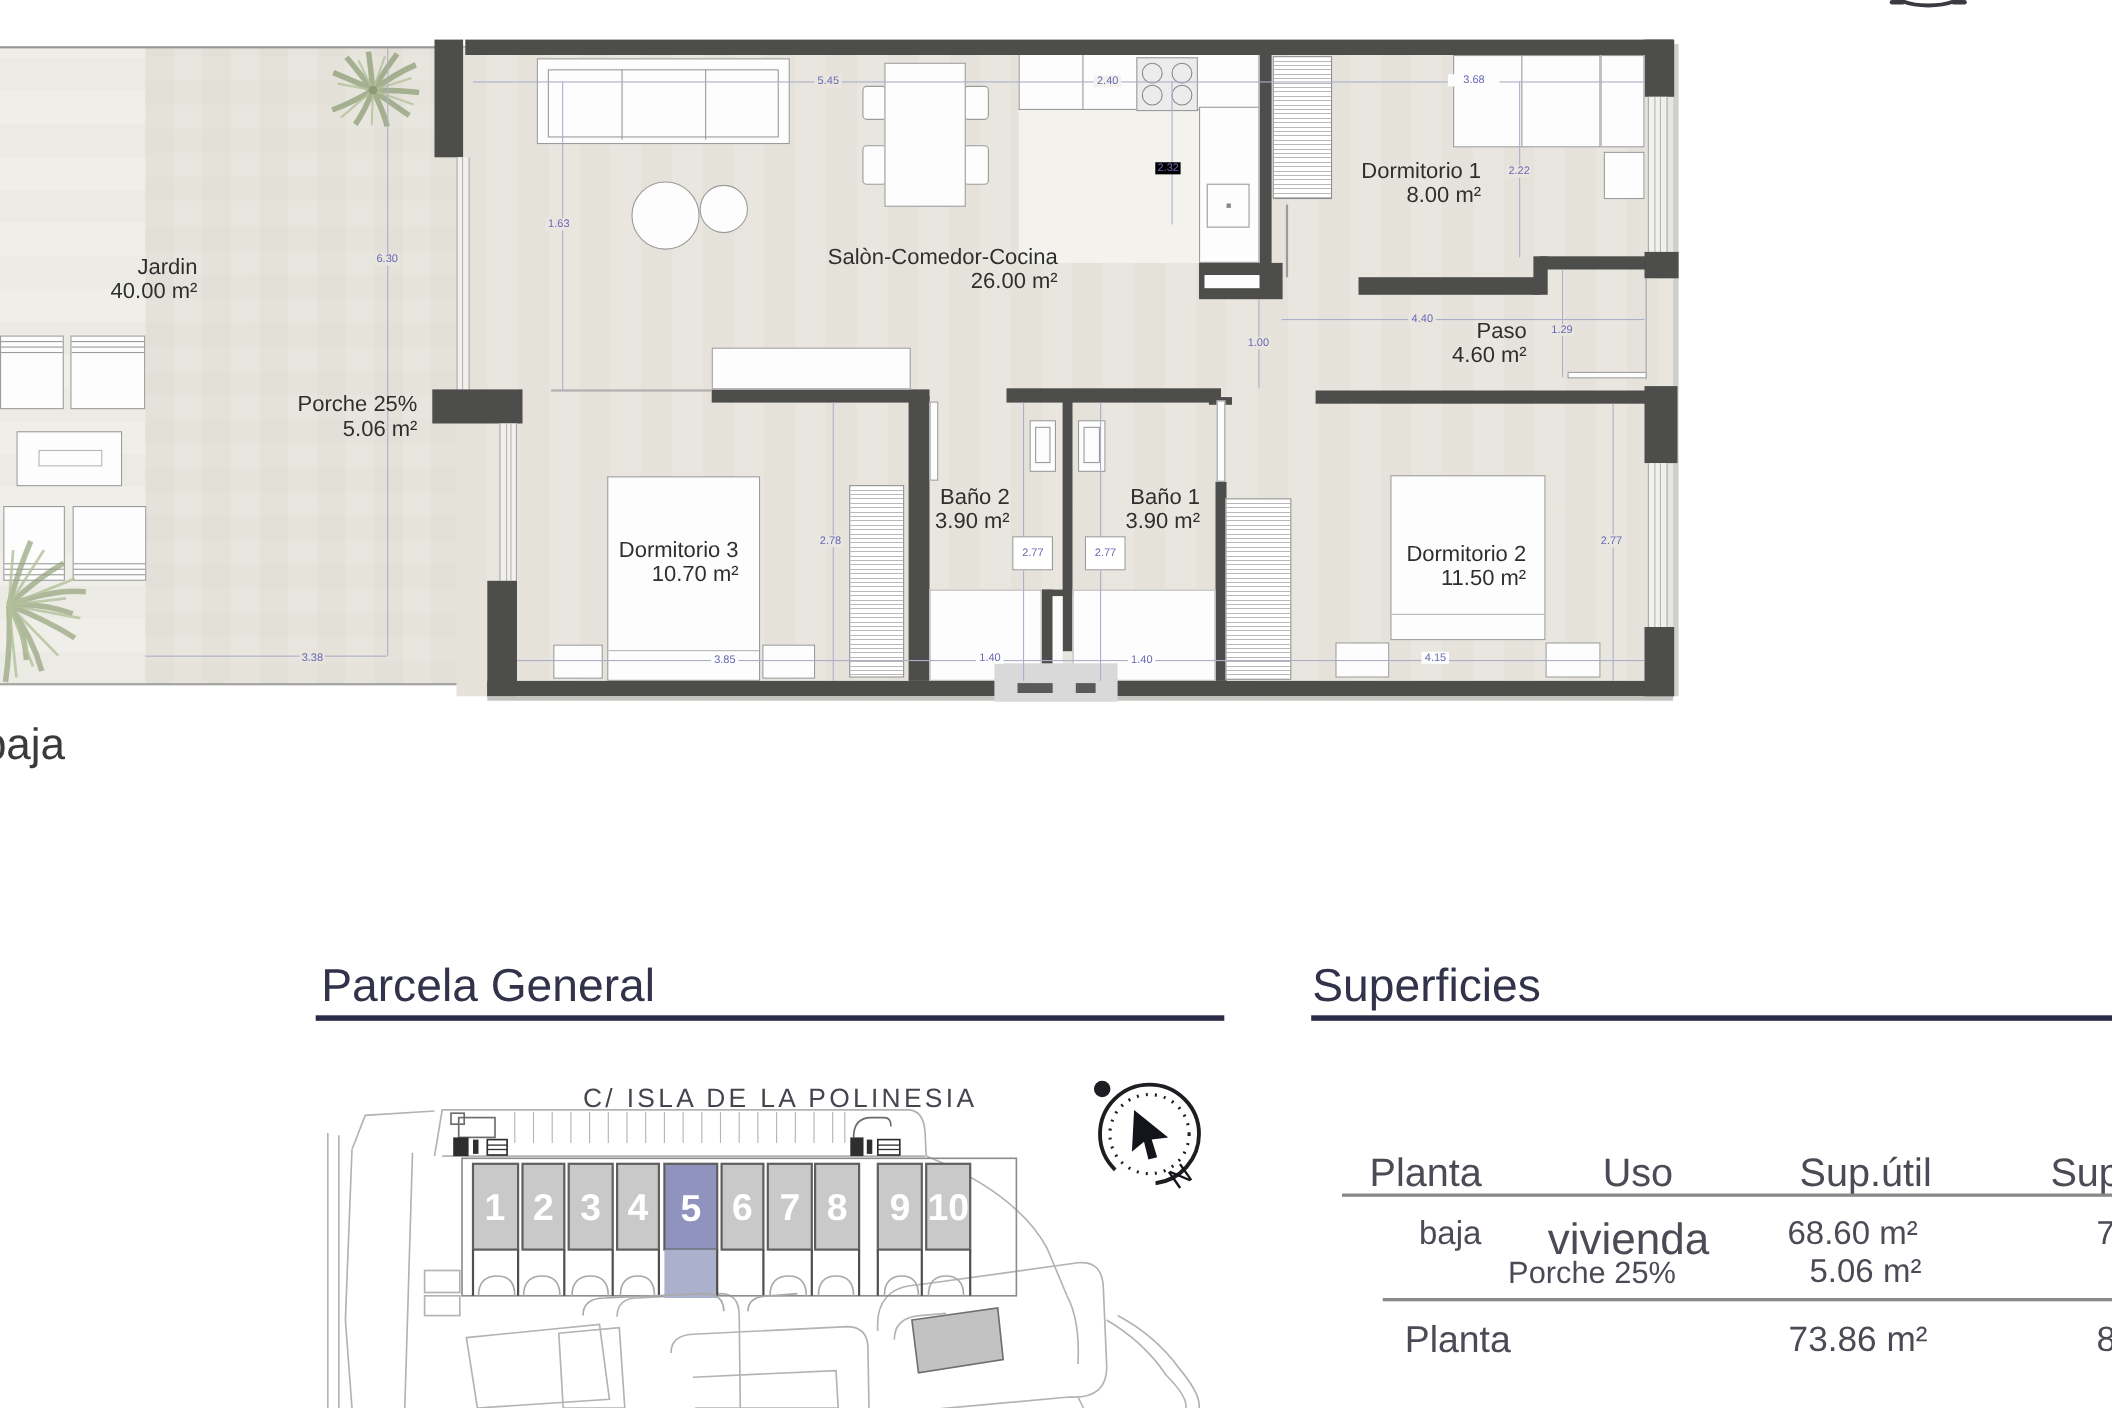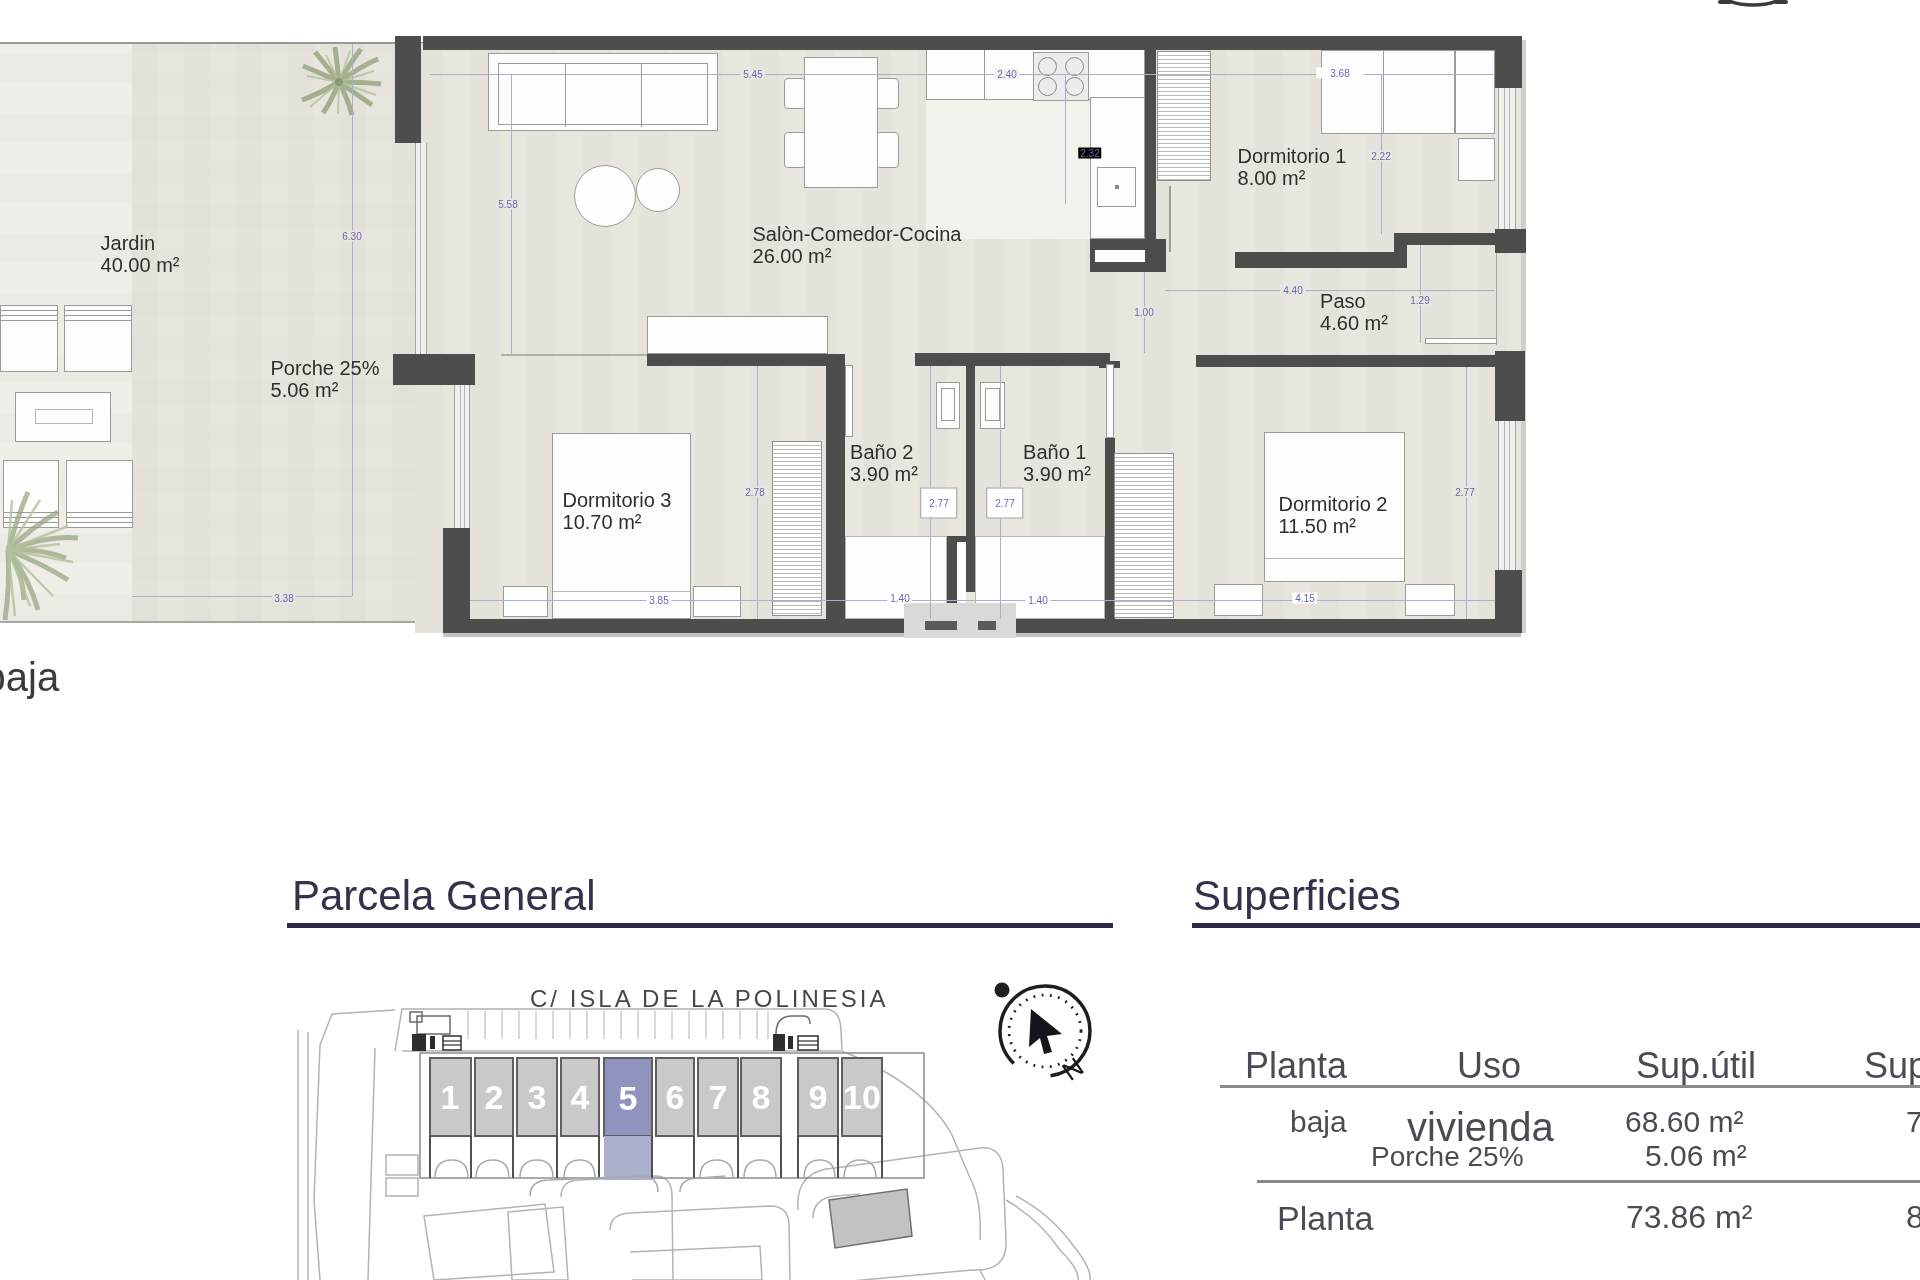--- a/index.html
+++ b/index.html
@@ -5,21 +5,21 @@
   html,body{margin:0;padding:0;background:#fff;}
   #page{position:relative;width:1920px;height:1280px;background:#ffffff;overflow:hidden;
         font-family:"Liberation Sans", sans-serif;}
   .abs{position:absolute;}
   .wall{position:absolute;background:#4d4d4b;}
   .furn{position:absolute;background:#fdfdfd;border:1px solid #9b9b9b;box-sizing:border-box;}
   .hatch{position:absolute;background:#fff repeating-linear-gradient(180deg,#fff 0 3px,#b9b9b9 3px 4px);border:1px solid #8f8f8f;box-sizing:border-box;}
   .dimh{position:absolute;height:1px;background:#abafc9;}
   .dimv{position:absolute;width:1px;background:#abafc9;}
   .dimlab{position:absolute;font-size:10px;color:#6868b4;white-space:nowrap;transform:translate(-50%,-50%);}
-  .roomlab{position:absolute;font-size:20px;color:#2e2e2e;text-align:left;transform:translate(-50%,0);white-space:nowrap;line-height:22px;}
+  .roomlab{position:absolute;font-size:20px;color:#2e2e2e;text-align:right;transform:translate(-50%,0);white-space:nowrap;line-height:22px;}
 </style>
 </head>
 <body>
 <div id="page">
 
 <div class="abs" style="left:0;top:43px;width:132px;height:580px;background:repeating-linear-gradient(0deg, rgba(120,115,100,0.03) 0 30px, rgba(255,255,255,0.02) 30px 60px),#efeee8;"></div>
 
 <div class="abs" style="left:132px;top:43px;width:295px;height:580px;background:repeating-linear-gradient(90deg, rgba(120,115,100,0.028) 0 26px, rgba(255,255,255,0.02) 26px 52px),repeating-linear-gradient(0deg, rgba(120,115,100,0.02) 0 22px, rgba(255,255,255,0.015) 22px 44px),#e7e5dd;"></div>
 
 <div class="abs" style="left:0;top:42px;width:423px;height:2px;background:#989898;"></div>
@@ -292,25 +292,25 @@
 <div class="dimh" style="left:430px;top:74px;width:1065px;"></div>
 
 <div class="dimlab" style="left:753px;top:74px;background:#e9e6df;padding:0 3px;">5.45</div>
 
 <div class="dimlab" style="left:1007px;top:74px;background:#f3f2ed;padding:0 3px;">2.40</div>
 
 <div class="dimlab" style="left:1340px;top:73px;background:#fdfdfd;padding:0 14px;">3.68</div>
 
 <div class="dimv" style="left:511px;top:74px;height:281px;"></div>
 
-<div class="dimlab" style="left:508px;top:204px;background:#e9e6df;padding:0 2px;">5.58</div>
+<div class="dimlab" style="left:508px;top:204px;background:#e9e6df;padding:0 2px;">1.63</div>
 
 <div class="dimv" style="left:1065px;top:74px;height:130px;"></div>
 
-<div class="dimlab" style="left:1062px;top:153px;background:#000000;padding:0 2px;margin-left:28px;">2.32</div>
+<div class="dimlab" style="left:1062px;top:153px;background:#000000;padding:0 2px;">2.32</div>
 
 <div class="dimv" style="left:1381px;top:74px;height:160px;"></div>
 
 <div class="dimlab" style="left:1381px;top:156px;background:#e9e6df;padding:0 2px;">2.22</div>
 
 <div class="dimv" style="left:1144px;top:272px;height:81px;"></div>
 
 <div class="dimlab" style="left:1144px;top:312px;background:#e9e6df;padding:0 2px;">1.00</div>
 
 <div class="dimh" style="left:1165px;top:290px;width:330px;"></div>

